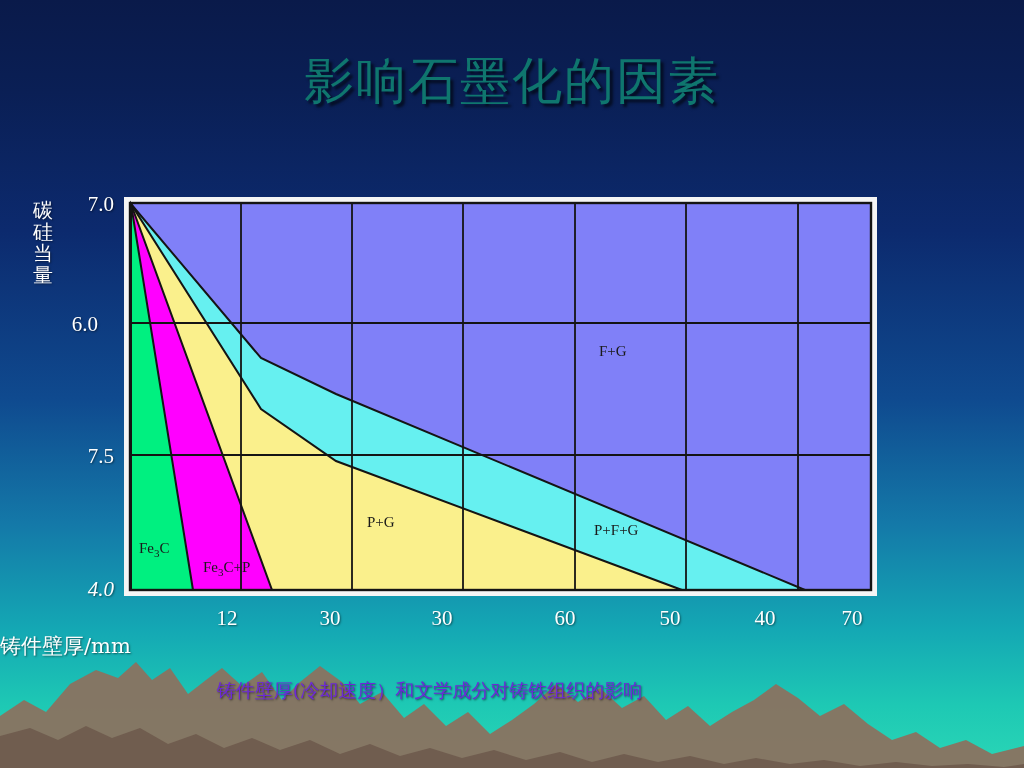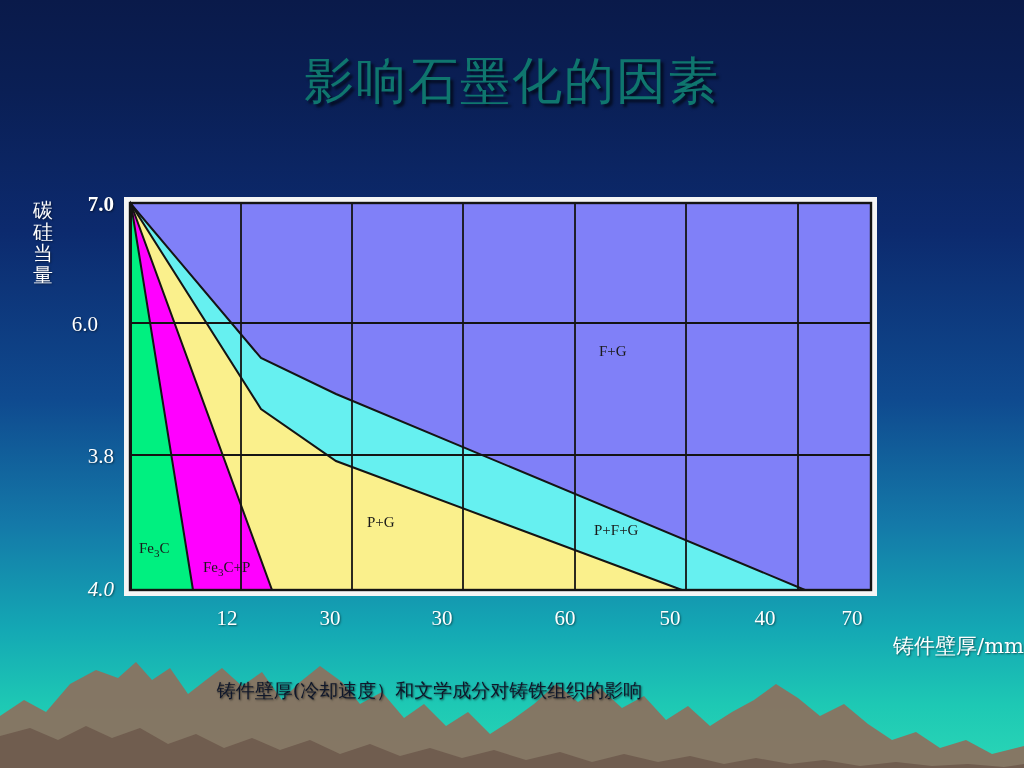--- a/index.html
+++ b/index.html
@@ -32,26 +32,26 @@
     white-space:nowrap;
   }
   .ytick{font-size:21px;text-align:right;width:46px;}
   .xtick{font-size:21px;text-align:center;width:60px;}
   #ylabel{
     left:30px;top:200px;width:26px;font-size:20px;
     line-height:1.08;text-align:center;
     font-family:"DejaVu Serif", serif;
   }
   #xlabel{
-    left:0;top:632px;width:1024px;text-align:right;font-size:21px;
+    left:0;top:632px;width:1024px;text-align:left;font-size:21px;
     font-family:"DejaVu Serif", serif;
   }
   #caption{
     position:absolute;left:0;top:678px;width:859px;text-align:center;
-    font-size:19px;color:#0f172a;
+    font-size:19px;color:#6d28d9;
     font-family:"DejaVu Serif", serif;
     text-shadow:1px 1px 2px rgba(0,0,0,.55);
     white-space:nowrap;
   }
 
   .region-label{
     font-family:"Liberation Serif", serif;
     font-size:15px;fill:#1a1a1a;
   }
   .region-label .sub{font-size:11px;}
@@ -63,23 +63,23 @@
   <polygon points="0,160 0,108 24,92 46,104 70,76 96,62 118,70 136,54 152,72 170,60 188,86 206,72 222,60 242,78 262,64 282,92 300,74 320,58 342,74 360,96 382,84 404,110 424,96 446,118 468,104 490,126 512,112 534,96 556,76 578,94 600,80 622,100 644,88 666,112 688,98 710,118 732,104 754,92 776,76 798,90 820,108 844,96 868,116 892,132 916,124 940,140 966,132 992,146 1024,138 1024,160" fill="#8a7260" opacity="0.95"></polygon>
   <polygon points="0,160 0,128 30,120 58,132 86,118 112,130 140,120 168,136 196,126 224,140 252,130 280,142 310,132 340,146 370,136 400,148 430,140 462,150 494,142 526,152 560,144 592,154 624,146 658,154 690,148 724,156 756,150 790,156 824,152 860,158 896,154 932,158 968,156 1004,159 1024,156 1024,160" fill="#6e5a4c" opacity="0.9"></polygon>
 </svg>
 
 <div id="title">影响石墨化的因素</div>
 
 <div id="chart-area">
 
   <div class="axis-text" id="ylabel">碳<br>硅<br>当<br>量</div>
 
-  <div class="axis-text ytick" style="left:68px;top:192px;font-weight:bold;">7.0</div>
+  <div class="axis-text ytick" style="left:68px;top:192px;">7.0</div>
   <div class="axis-text ytick" style="left:52px;top:312px;">6.0</div>
-  <div class="axis-text ytick" style="left:68px;top:444px;">3.8</div>
+  <div class="axis-text ytick" style="left:68px;top:444px;">7.5</div>
   <div class="axis-text ytick" style="left:68px;top:577px;font-style:italic;">4.0</div>
 
   <div class="axis-text xtick" style="left:197px;top:606px;">12</div>
   <div class="axis-text xtick" style="left:300px;top:606px;">30</div>
   <div class="axis-text xtick" style="left:412px;top:606px;">30</div>
   <div class="axis-text xtick" style="left:535px;top:606px;">60</div>
   <div class="axis-text xtick" style="left:640px;top:606px;">50</div>
   <div class="axis-text xtick" style="left:735px;top:606px;">40</div>
   <div class="axis-text xtick" style="left:822px;top:606px;">70</div>
 

